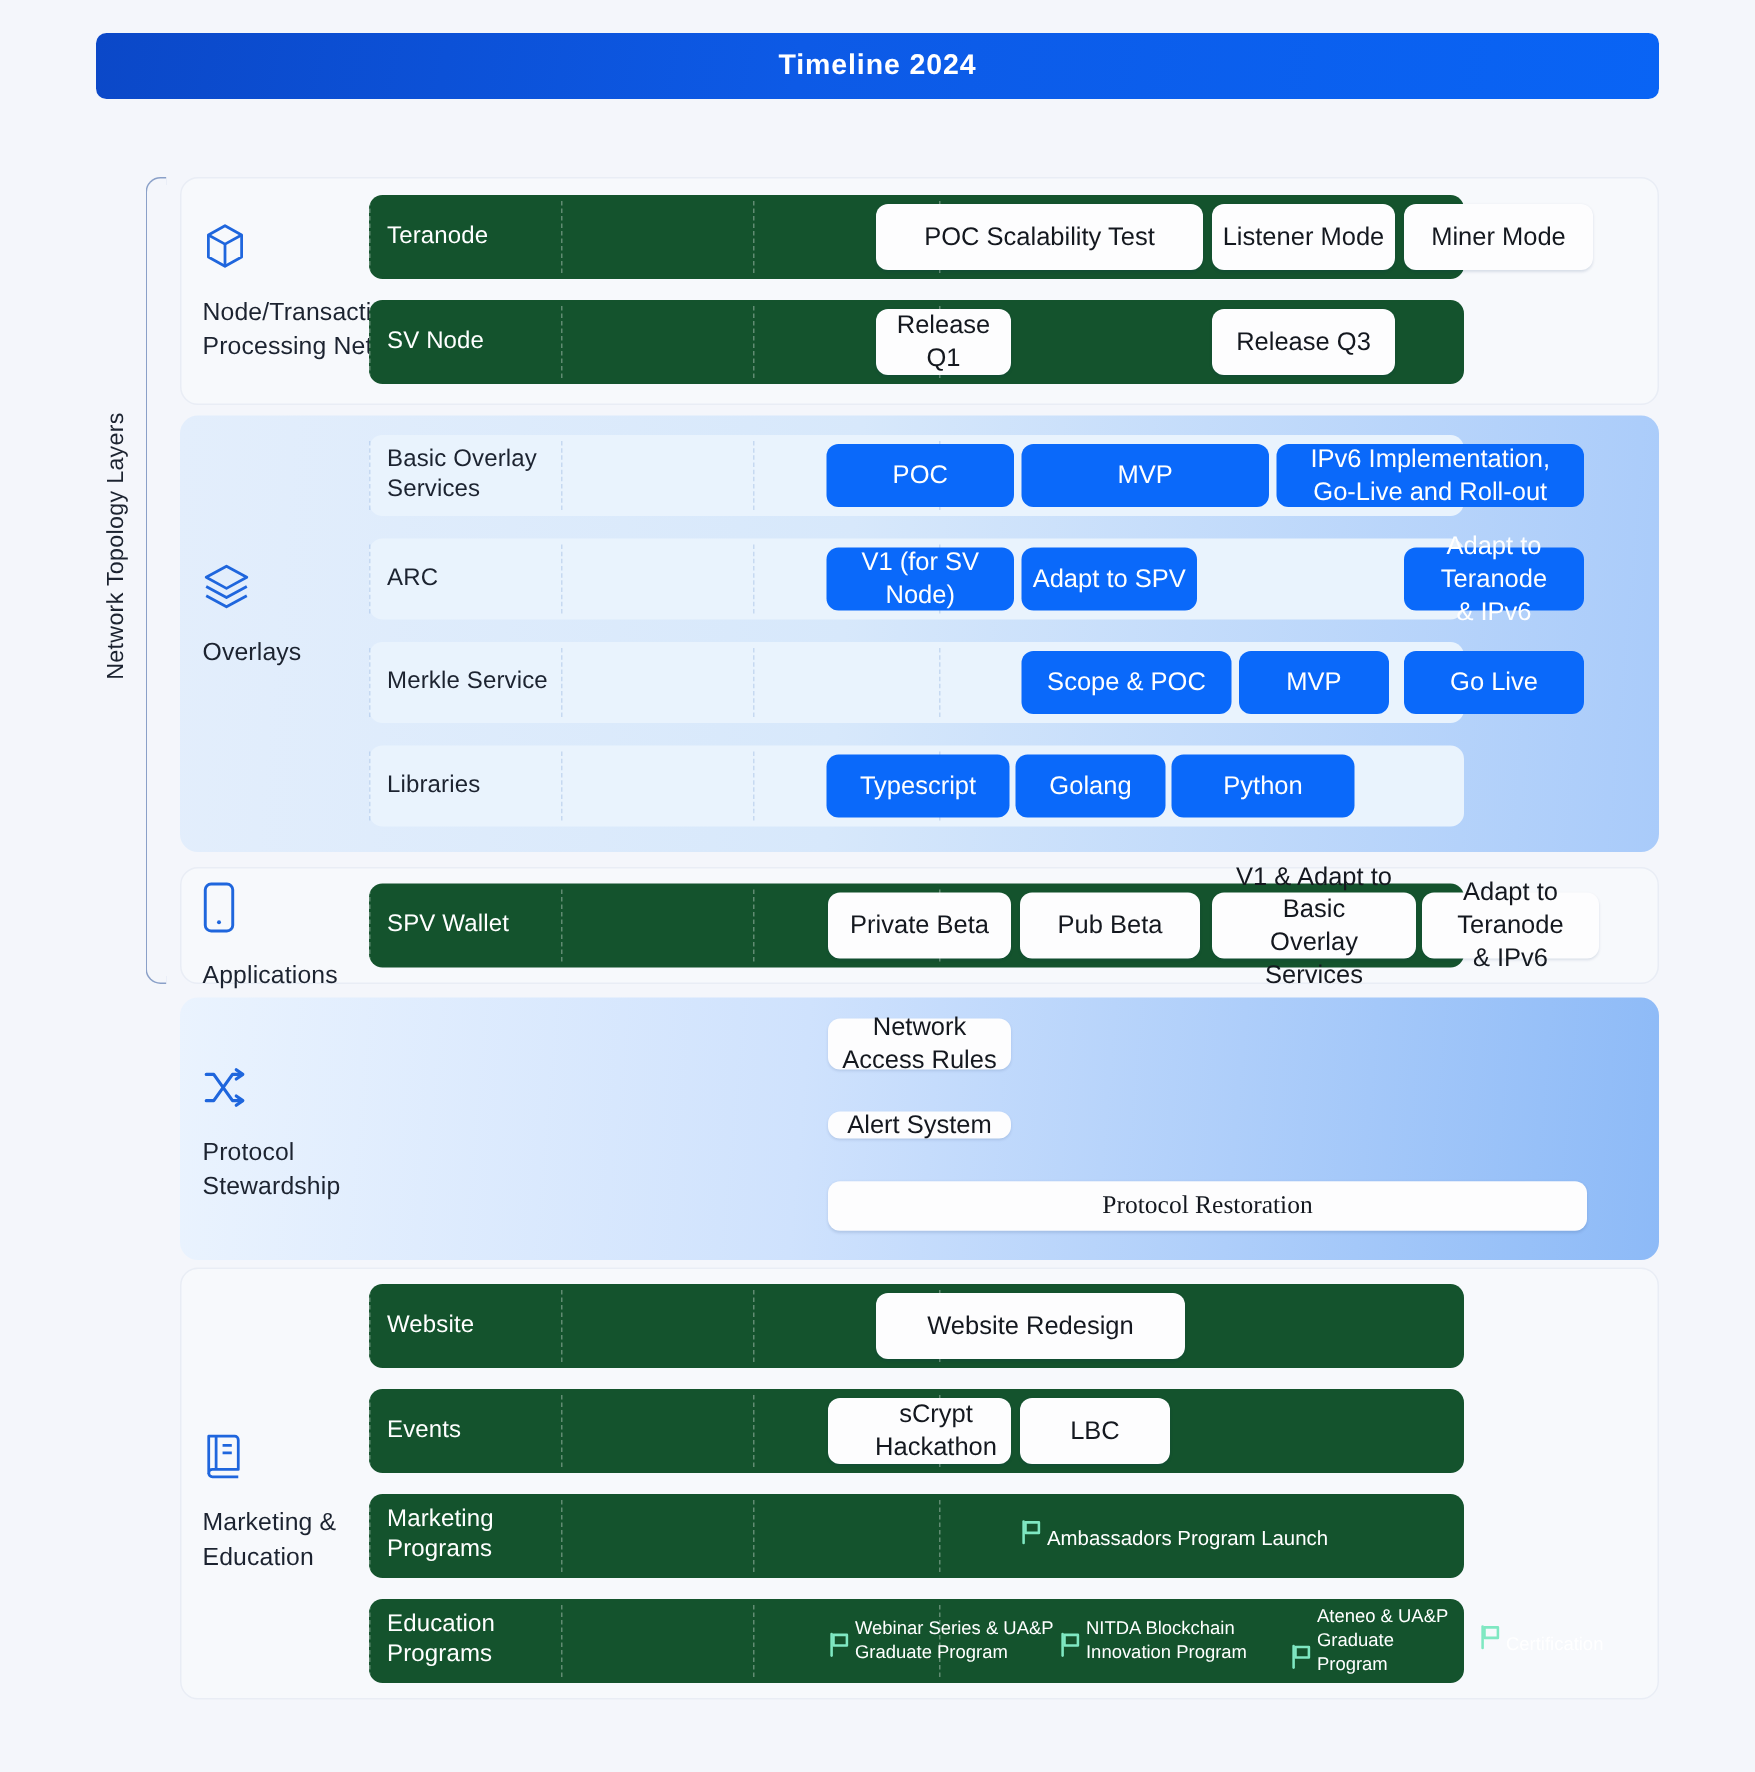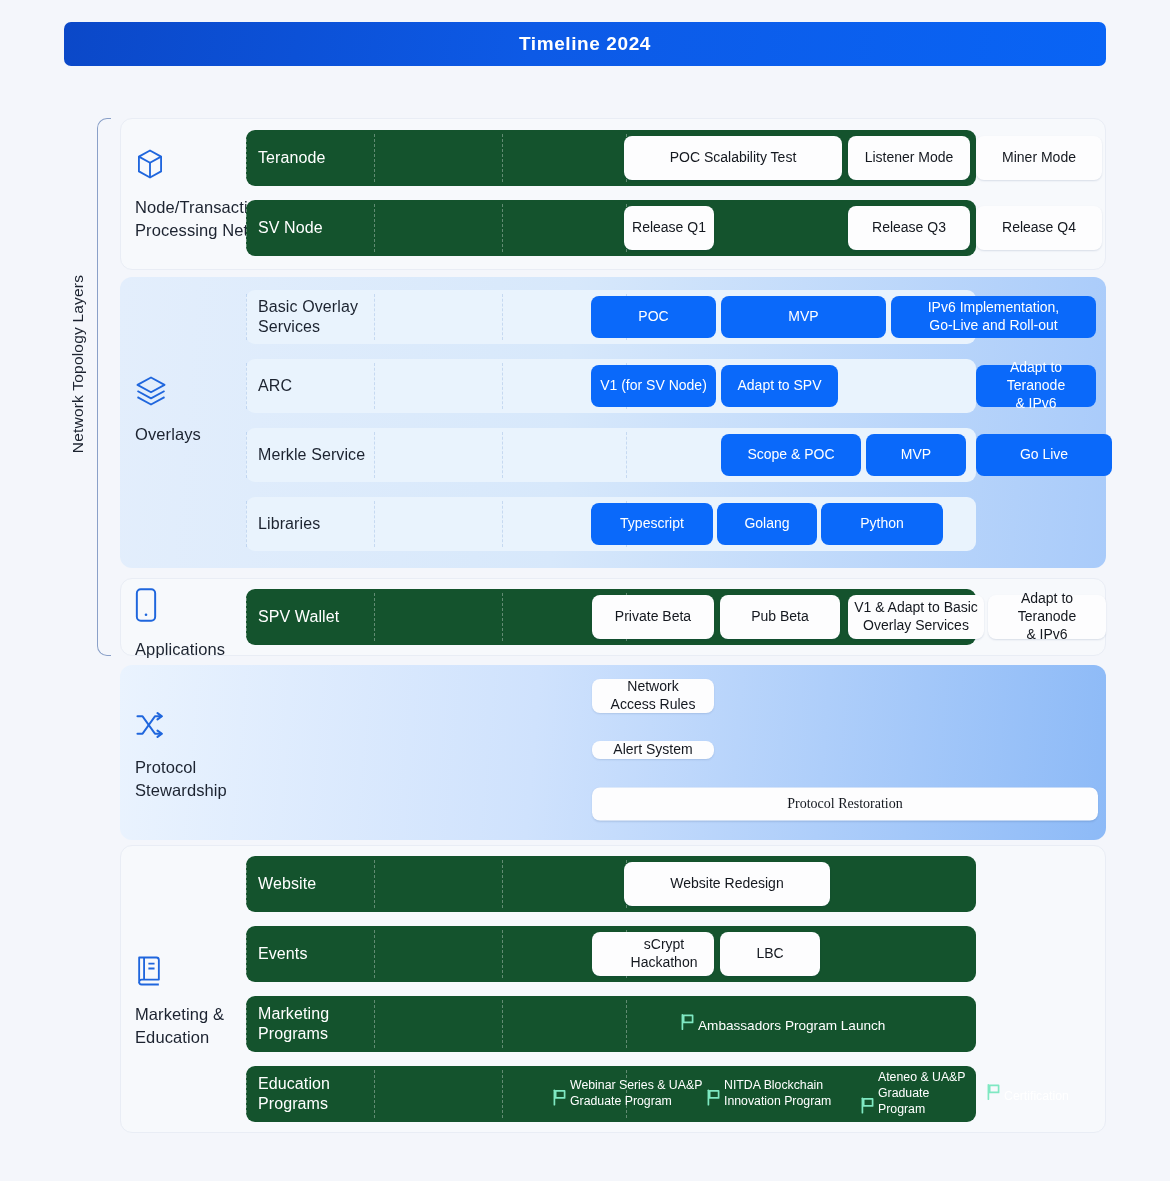--- a/index.html
+++ b/index.html
@@ -68,21 +68,21 @@
 
   
   .divider { position: absolute; top: 4px; bottom: 4px; width: 0; border-left: 1px dashed rgba(255,255,255,.33); }
   .row.light .divider { border-left: 1px dashed rgba(120,160,215,.30); }
 
   
   .chip {
     position: absolute; top: 50%; transform: translateY(-50%);
     border-radius: 8px;
     display: flex; align-items: center; justify-content: center; text-align: center;
-    font-size: 14px; line-height: 1.28; padding: 3px 6px; margin-left: 40px;
+    font-size: 17px; line-height: 1.28; padding: 3px 6px;
   }
   .chip.white { background: #fdfdfe; color: #14181f; box-shadow: 0 1px 2px rgba(10,40,90,.13); }
   .chip.blue  { background: #0a69fa; color: #ffffff; }
 
   
   .flag-item {
     position: absolute; top: 50%; transform: translateY(-50%);
     display: flex; align-items: flex-end; gap: 3px;
   }
   .flag-item .lbl { color: #ffffff; font-size: 12.3px; line-height: 1.3; }
@@ -132,23 +132,20 @@
         <div class="divider" style="left: 128px;"></div>
         <div class="divider" style="left: 256px;"></div>
         <div class="divider" style="left: 380px;"></div>
         <div class="row-title">SV Node</div>
         <div class="chip white" style="left: 338px; width: 90px; height: 44px;">
           <span>Release Q1</span>
         </div>
         <div class="chip white" style="left: 562px; width: 122px; height: 44px;">
           <span>Release Q3</span>
         </div>
-        <div class="chip white" style="left: 690px; width: 126px; height: 44px;">
-          <span>Release Q4</span>
-        </div>
       </div>
       <div class="band grad-overlays" style="top: 277px; height: 291px;"></div>
       <div class="band-label" style="position: absolute; left: 135px; top: 375px;">
         <span class="icon"><svg width="32" height="32" viewBox="0 0 26 26" fill="none" stroke="#1f66dd" stroke-width="1.5" stroke-linejoin="round">
             <path d="M13 2 24 8 13 14 2 8z"></path>
             <path d="M2 13l11 6 11-6"></path>
             <path d="M2 18l11 6 11-6"></path>
           </svg></span>
         <div class="txt">Overlays</div>
       </div>
@@ -189,21 +186,21 @@
         <div class="divider" style="left: 128px;"></div>
         <div class="divider" style="left: 256px;"></div>
         <div class="divider" style="left: 380px;"></div>
         <div class="row-title">Merkle Service</div>
         <div class="chip blue" style="left: 435px; width: 140px; height: 42px;">
           <span>Scope &amp; POC</span>
         </div>
         <div class="chip blue" style="left: 580px; width: 100px; height: 42px;">
           <span>MVP</span>
         </div>
-        <div class="chip blue" style="left: 690px; width: 136px; height: 42px;">
+        <div class="chip blue" style="left: 690px; width: 120px; height: 42px;">
           <span>Go Live</span>
         </div>
       </div>
       <div class="row light" style="top: 497px; height: 54px;">
         <div class="divider" style="left: 0px;"></div>
         <div class="divider" style="left: 128px;"></div>
         <div class="divider" style="left: 256px;"></div>
         <div class="divider" style="left: 380px;"></div>
         <div class="row-title">Libraries</div>
         <div class="chip blue" style="left: 305px; width: 122px; height: 42px;">

